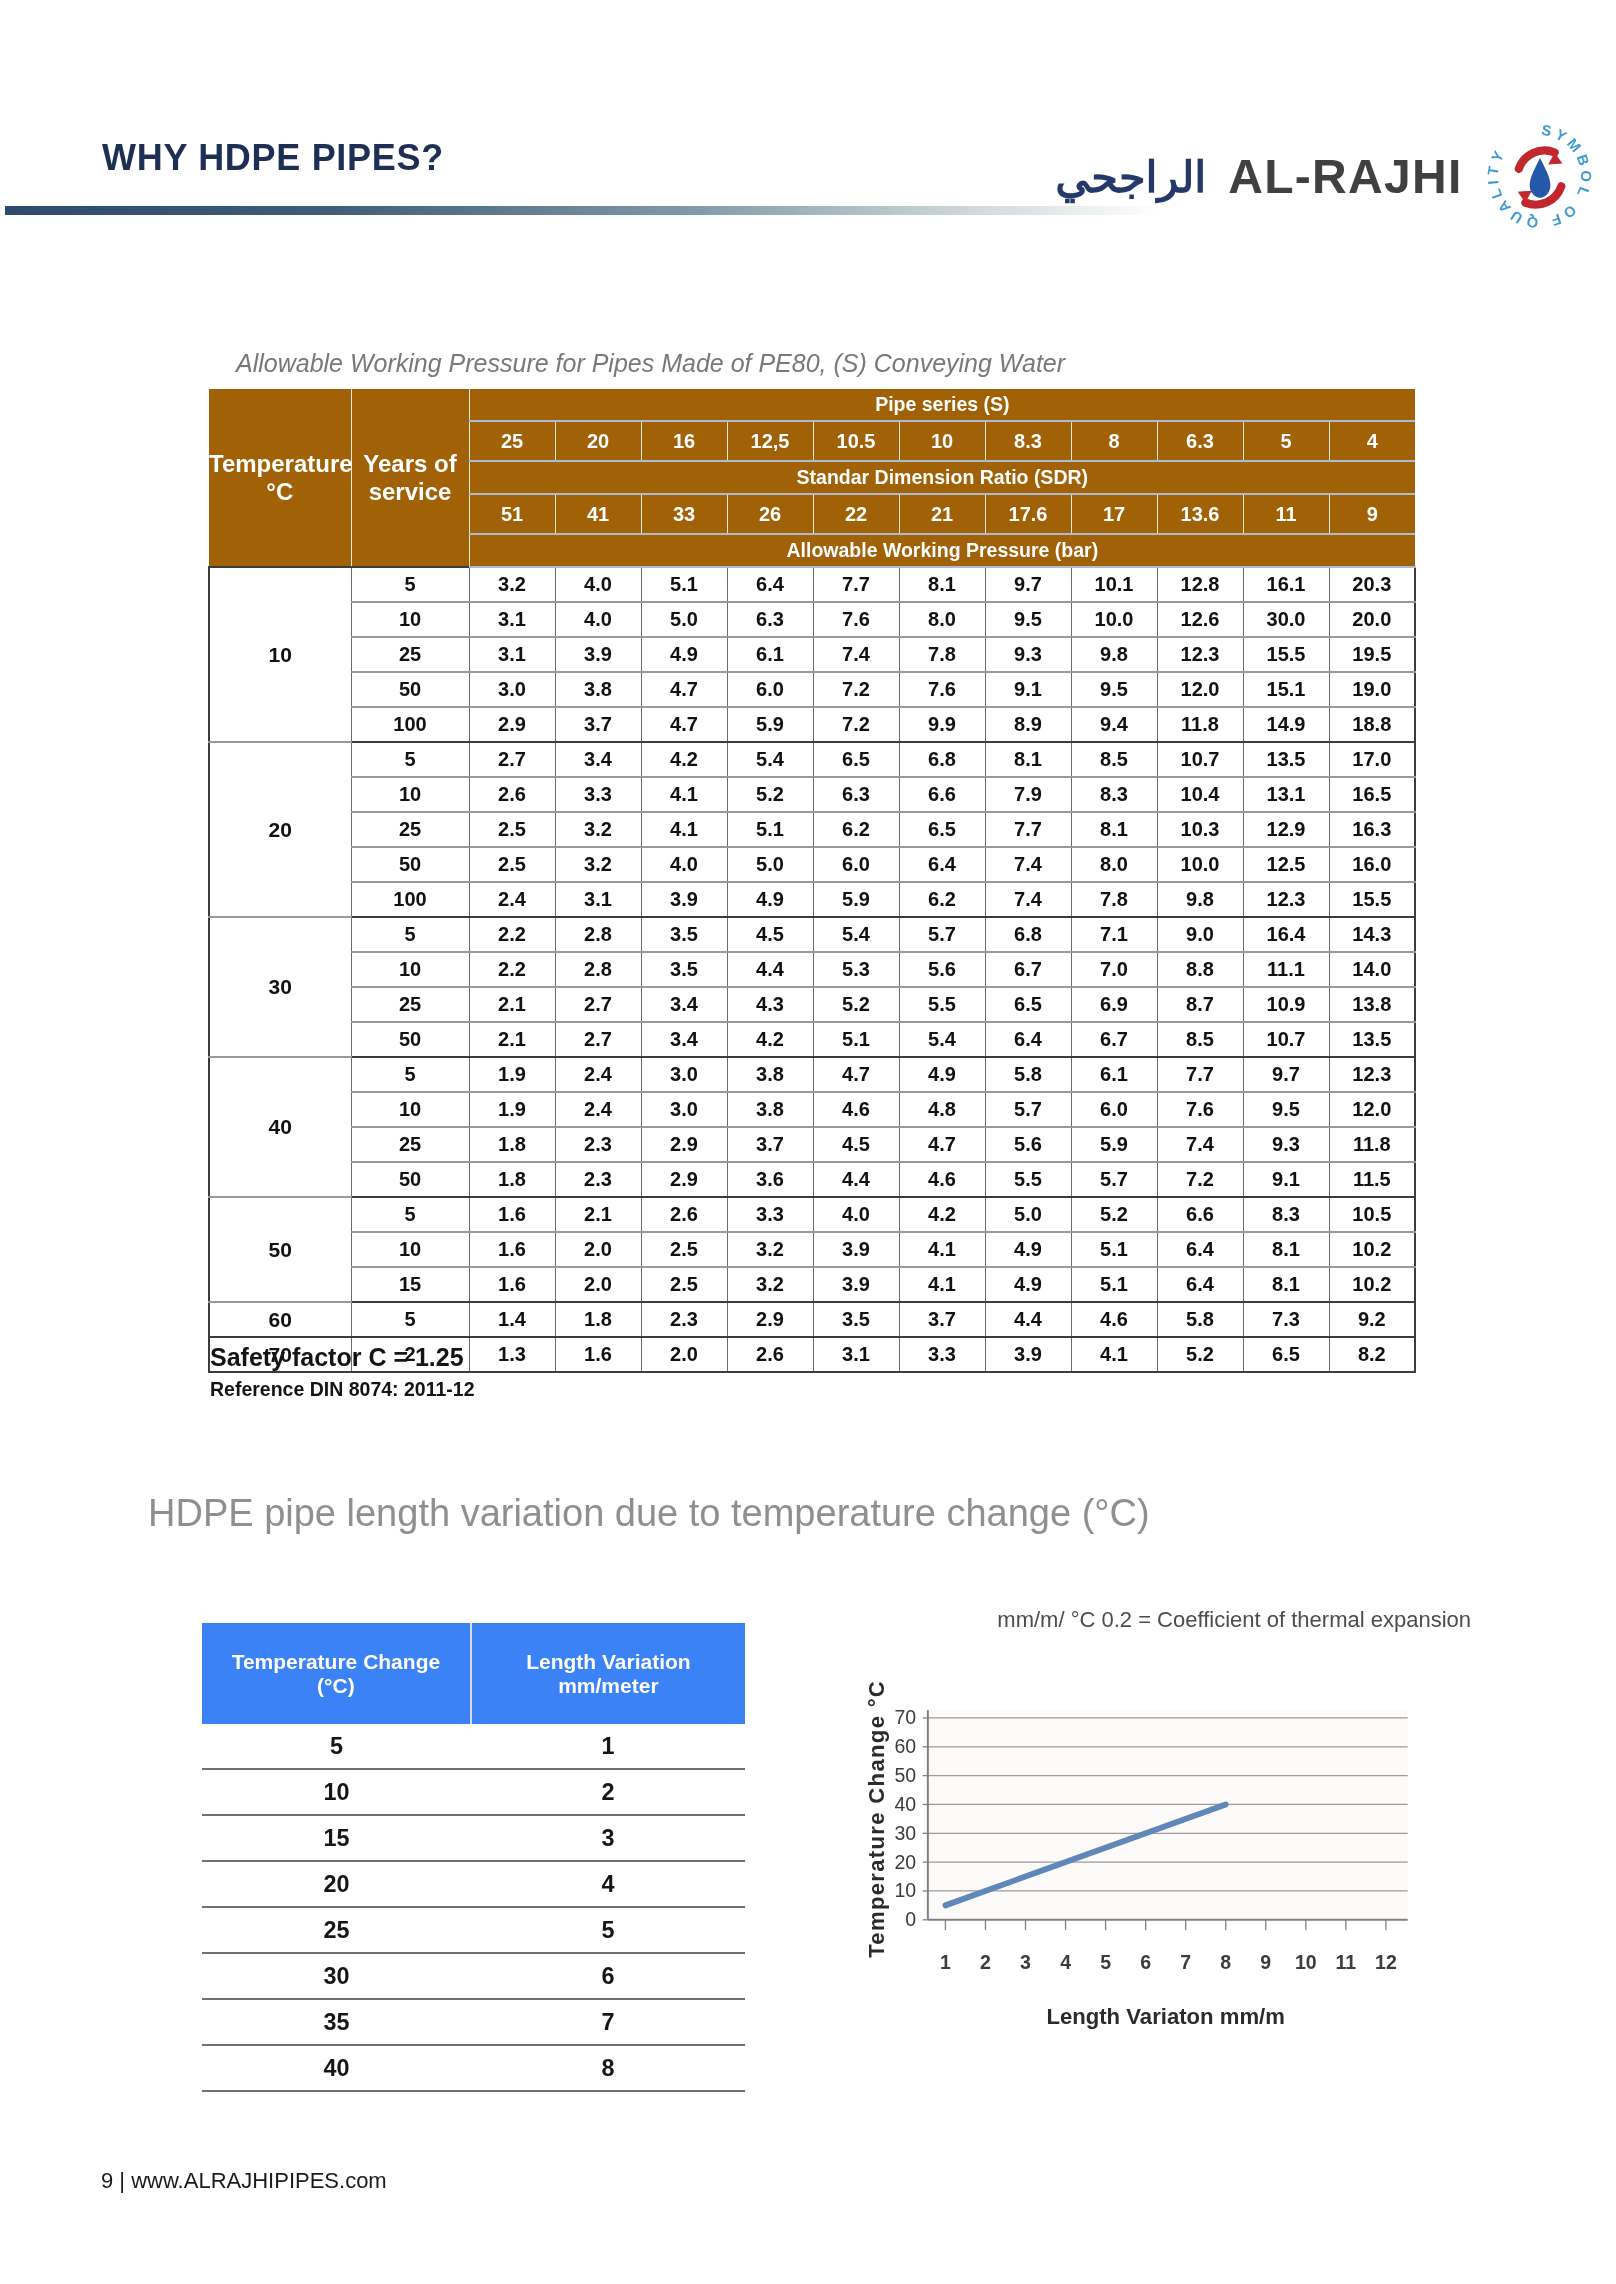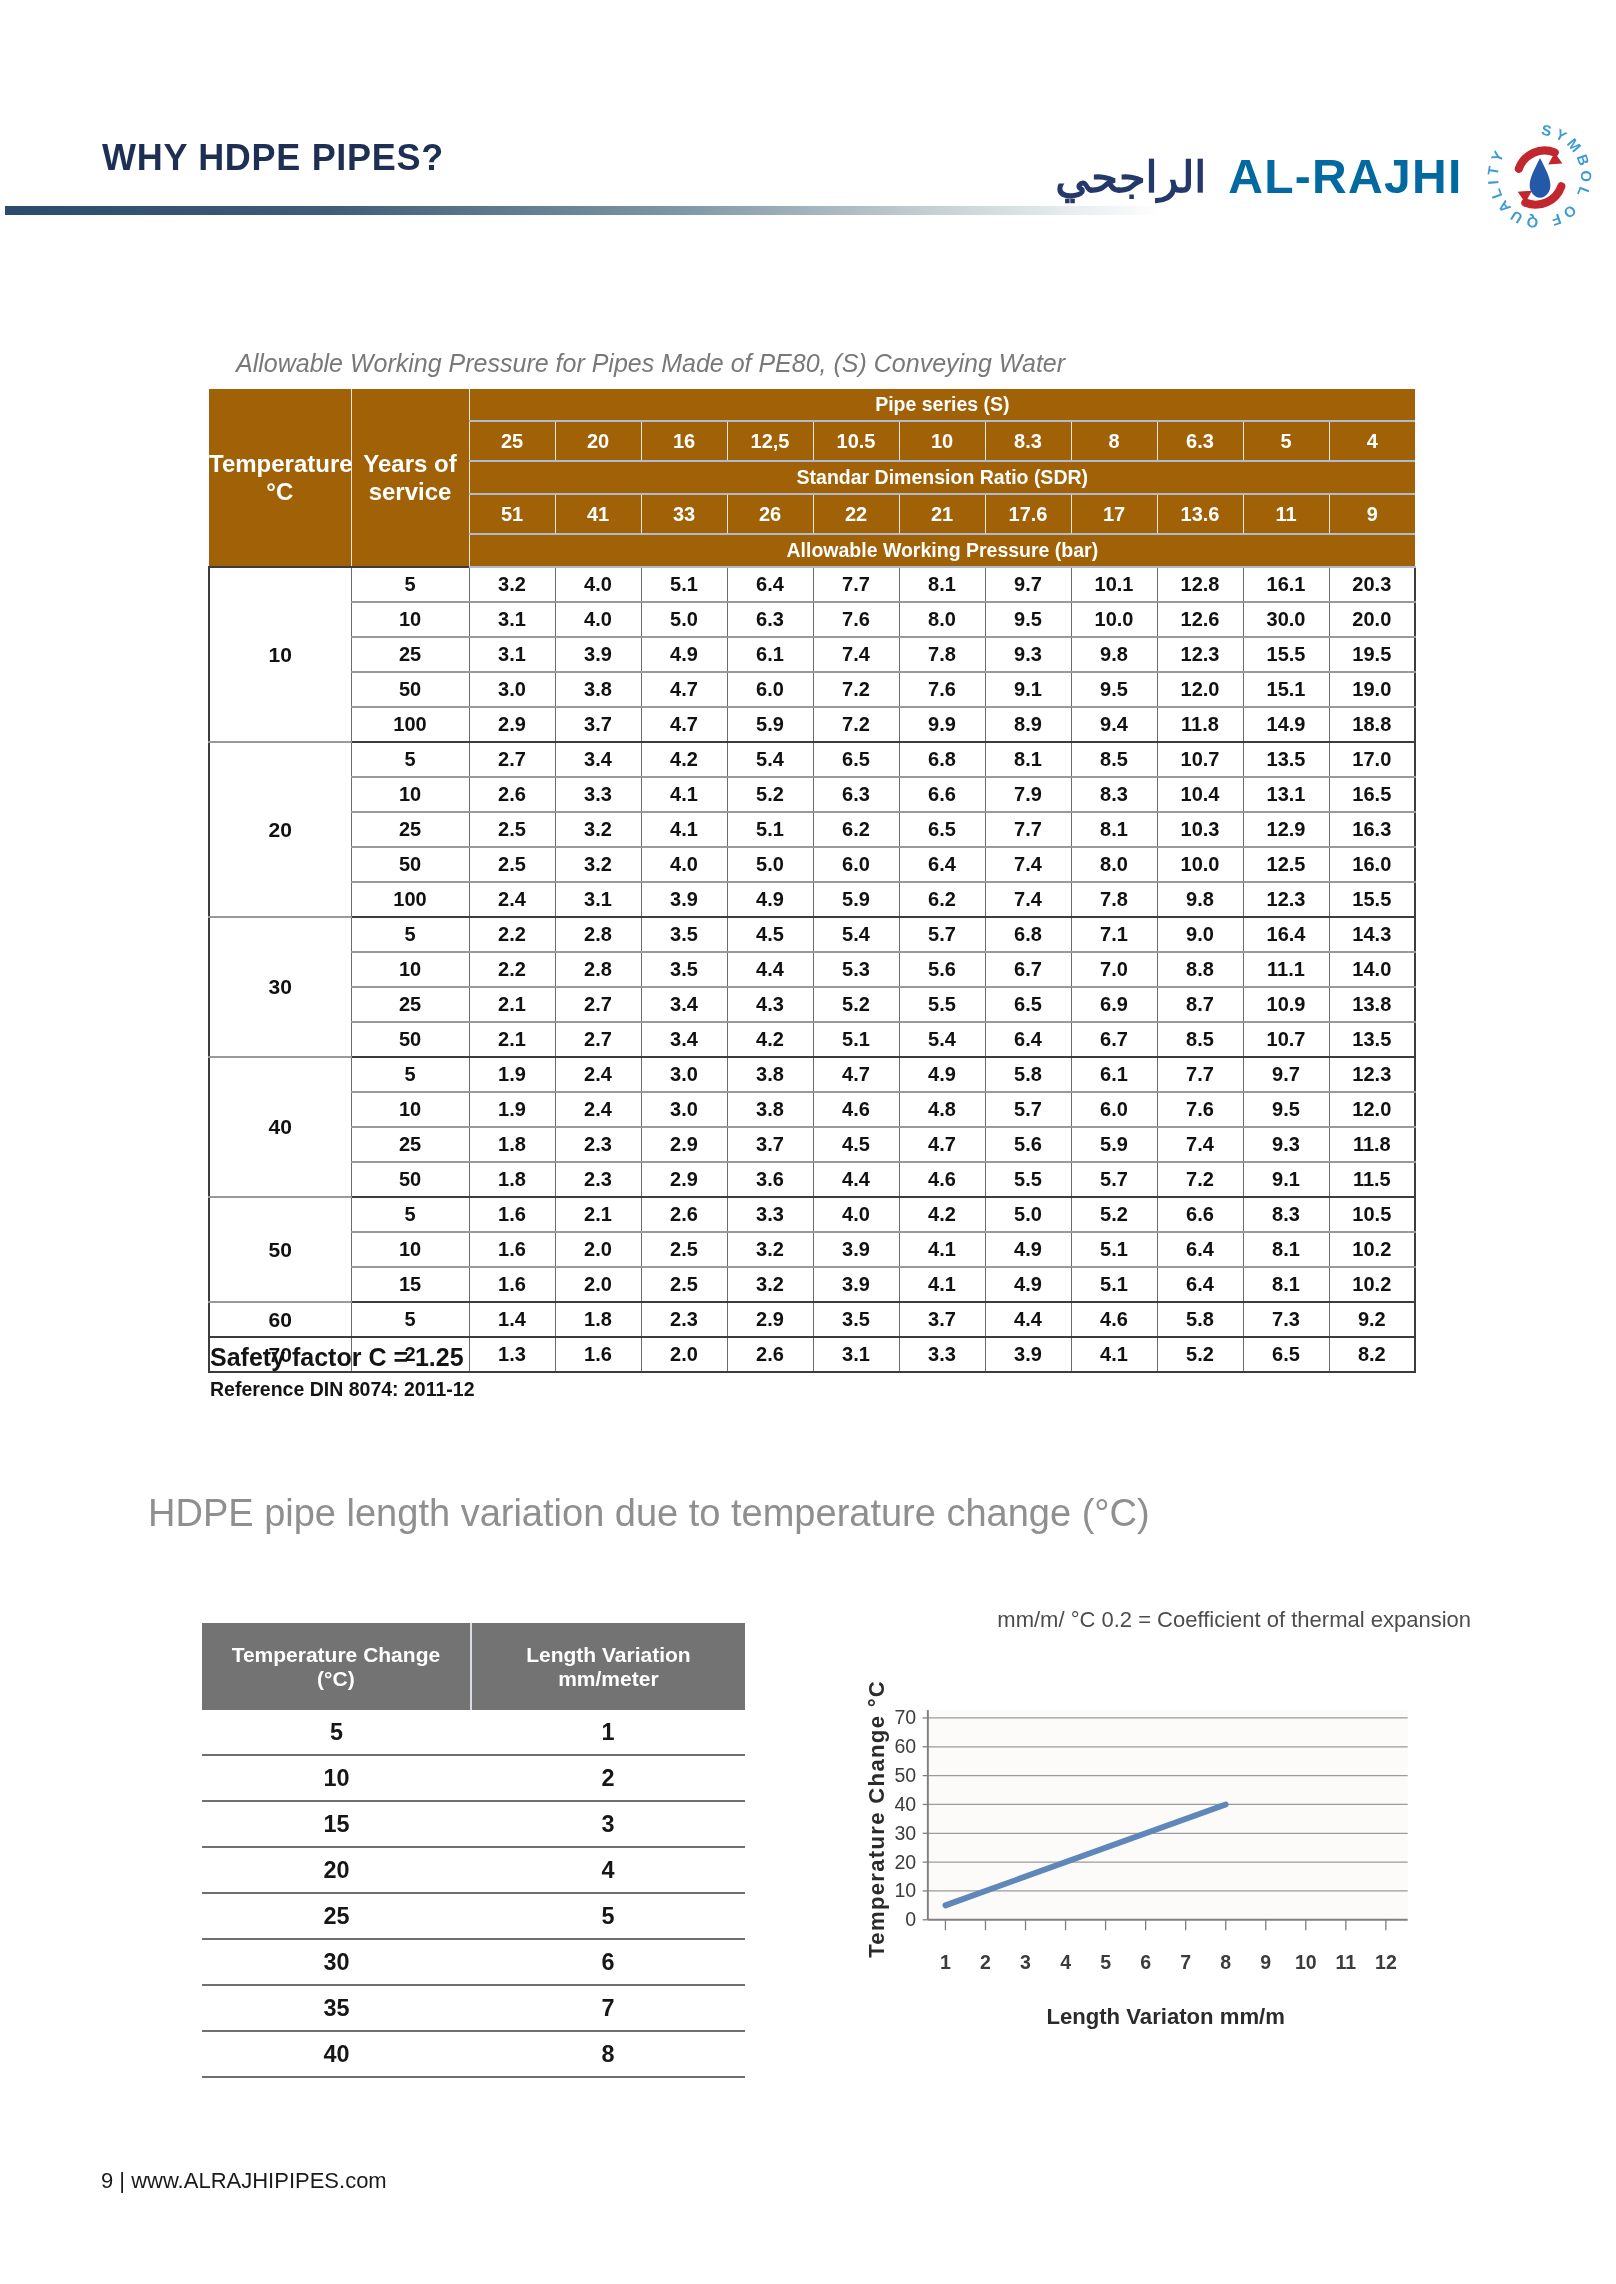--- a/index.html
+++ b/index.html
@@ -7,21 +7,21 @@
     width:1617px;height:2284px;position:relative;background:#ffffff;
     font-family:"Liberation Sans",sans-serif;overflow:hidden;color:#111;
   }
   
   .hdr-title{position:absolute;left:102px;top:137px;font-size:36px;font-weight:800;
     color:#1d3054;letter-spacing:0.7px}
   .hdr-rule{position:absolute;left:5.2px;top:206px;width:1608px;height:9px;
     background:linear-gradient(to right,#2c4a6c 0%,#3f5d78 20%,#7e97a6 42%,#c6d1d4 58%,rgba(255,255,255,0) 72%)}
   .logo-wrap{position:absolute;top:122px;right:23.4px;display:flex;align-items:center;gap:22px}
   .logo-ar{font-size:43px;font-weight:700;color:#24386a}
-  .logo-en{font-size:48px;font-weight:800;color:#0369a1;letter-spacing:1.3px}
+  .logo-en{font-size:48px;font-weight:800;color:#404040;letter-spacing:1.3px}
   .badge{width:109px;height:109px}
   
   .watermark{position:absolute;left:443px;top:716px;width:671px;height:671px;opacity:.07;pointer-events:none}
   
   .table-title{position:absolute;left:236px;top:349px;font-size:25px;font-style:italic;color:#787878}
   .ptable-wrap{position:absolute;left:208px;top:389px;width:1203px}
   .ptable{border-collapse:collapse;table-layout:fixed;width:100%}
   .ptable th{background:#a16207;color:#fff;font-weight:700;font-size:19.5px;text-align:center;
     border-right:1.3px solid rgba(255,255,255,.85);border-bottom:2.6px solid #aebbd2;padding:0;white-space:pre-line}
   .ptable th:last-child{border-right:none}
@@ -34,22 +34,22 @@
   .ptable td:last-child{border-right:none}
   .ptable tr.group-end td{border-bottom:2.6px solid #3c3c3c}
   .ptable td.tempcell{font-size:21px}
   
   .note1{position:absolute;left:210px;top:1343px;font-size:25px;font-weight:800;color:#141414}
   .note2{position:absolute;left:210px;top:1378px;font-size:19.5px;font-weight:800;color:#141414}
   
   .sec-head{position:absolute;left:148px;top:1492px;font-size:38px;color:#8f8f8f;font-weight:400}
   .vtable-wrap{position:absolute;left:202px;top:1623px;width:543px}
   .vtable{border-collapse:collapse;table-layout:fixed;width:100%}
-  .vtable th{background:#737373;color:#fff;font-weight:700;font-size:21px;height:63px;
-    text-align:center;white-space:pre-line;padding:12px}
+  .vtable th{background:#3b82f6;color:#fff;font-weight:700;font-size:21px;height:101px;
+    text-align:center;white-space:pre-line;padding:0}
   .vtable th:first-child{border-right:2px solid #d8dde4}
   .vtable td{height:44px;font-size:23.4px;font-weight:700;text-align:center;color:#161616;
     border-bottom:2px solid #6f6f6f;padding:0}
   
   .chart-title{position:absolute;left:859px;top:1607px;width:612px;text-align:right;
     font-size:22px;color:#4c4c4c}
   .chart-svg{position:absolute;left:866px;top:1641px}
   .footer{position:absolute;left:101px;top:2168px;font-size:22px;color:#1a1a1a}
 </style>
 </head>

